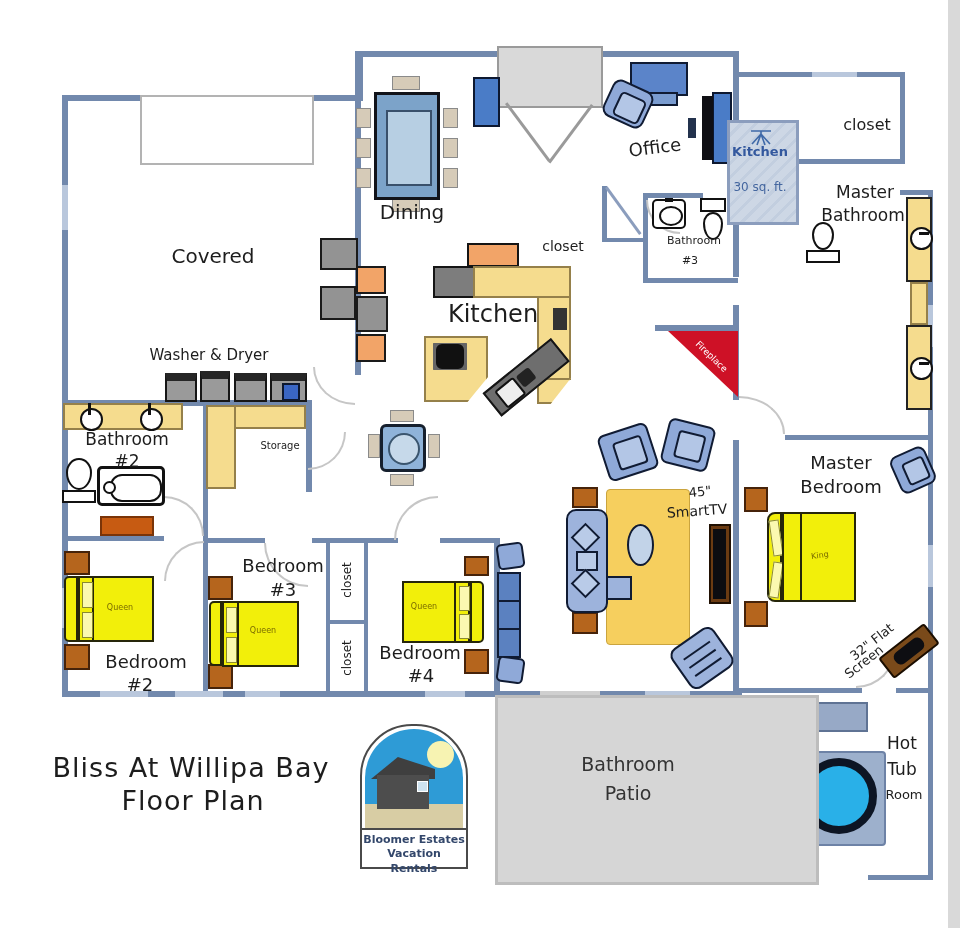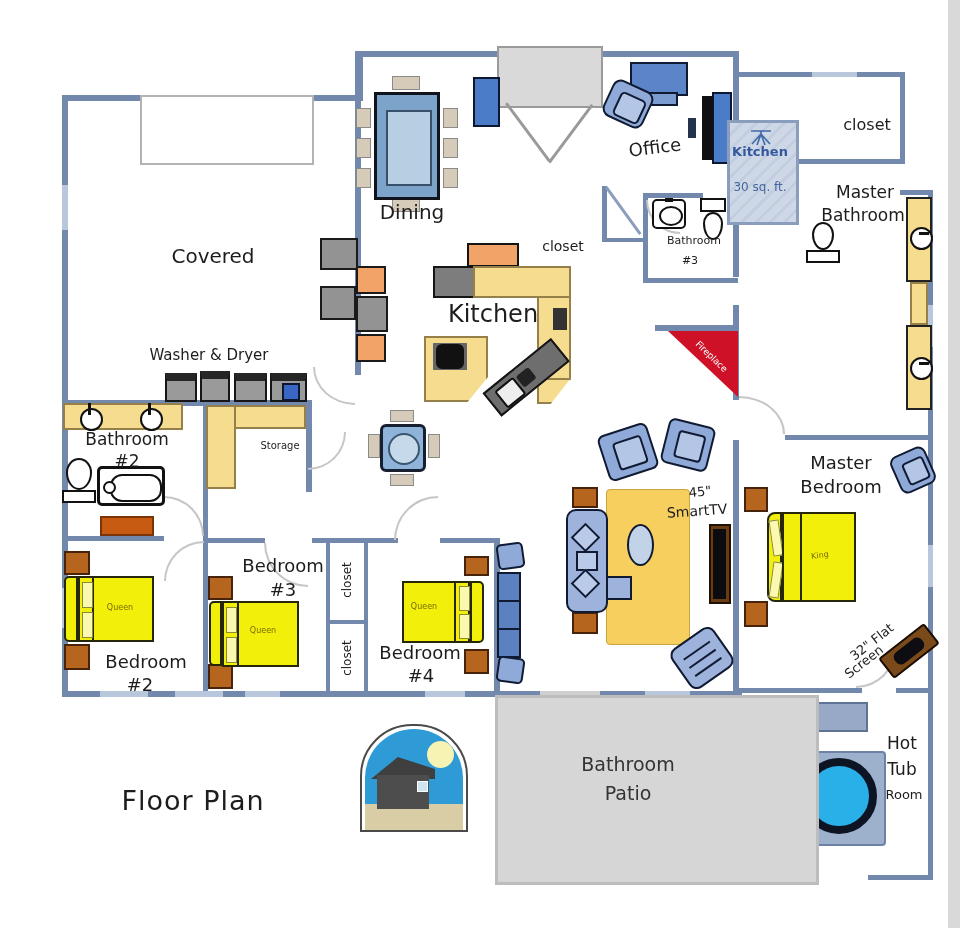--- a/index.html
+++ b/index.html
@@ -284,20 +284,24 @@
   <div style="position:absolute;left:360px;top:724px;width:106px;height:138px">
     <div style="position:absolute;left:0;top:0;width:104px;height:104px;background:#fff;border:2px solid #4a4a4a;border-radius:52px 52px 0 0;overflow:hidden">
       <div style="position:absolute;left:3px;top:3px;right:3px;bottom:0;background:#2e9bd6;border-radius:49px 49px 0 0;overflow:hidden">
         <div style="position:absolute;left:0;bottom:0;width:100%;height:26px;background:#d8cda4"></div>
         <div style="position:absolute;left:62px;top:12px;width:27px;height:27px;background:#f7f3b2;border-radius:50%"></div>
         <div style="position:absolute;left:6px;top:28px;width:64px;height:22px;background:#3f3f3f;clip-path:polygon(0 100%,42% 0,100% 55%,100% 100%)"></div>
         <div style="position:absolute;left:12px;top:46px;width:52px;height:34px;background:#4d4d4d"></div>
         <div style="position:absolute;left:52px;top:52px;width:9px;height:9px;background:#cfe3f0;border:1px solid #fff"></div>
       </div>
     </div>
+    <div style="position:absolute;left:0;top:104px;width:104px;height:34px;background:#fff;border:2px solid #4a4a4a;text-align:center;font-weight:bold;font-size:11px;line-height:1.3;color:#33476b;padding-top:3px">
+      <div>Bloomer Estates</div>
+      <div>Vacation Rentals</div>
+    </div>
   </div>
 
   <div class="lbl" style="left:213px;top:256px;font-size:20px">Covered</div>
   <div class="lbl" style="left:412px;top:212px;font-size:20px">Dining</div>
   <div class="lbl" style="left:493px;top:315px;font-size:24px">Kitchen</div>
   <div class="lbl" style="left:655px;top:148px;font-size:18px;transform:translate(-50%,-50%) rotate(-7deg)">Office</div>
   <div class="lbl" style="left:867px;top:125px;font-size:16px">closet</div>
   <div class="lbl" style="left:760px;top:152px;font-size:13px;font-weight:bold;color:#33589e">Kitchen</div>
   <div class="lbl" style="left:760px;top:187px;font-size:12px;color:#44669f">30 sq. ft.</div>
   <div class="lbl" style="left:865px;top:193px;font-size:17px">Master</div>
@@ -326,16 +330,17 @@
   <div class="lbl" style="left:864px;top:662px;font-size:13px;transform:translate(-50%,-50%) rotate(-38deg)">Screen</div>
   <div class="lbl" style="left:120px;top:608px;font-size:8px;color:#7a6c00">Queen</div>
   <div class="lbl" style="left:263px;top:631px;font-size:8px;color:#7a6c00">Queen</div>
   <div class="lbl" style="left:424px;top:607px;font-size:8px;color:#7a6c00">Queen</div>
   <div class="lbl" style="left:820px;top:556px;font-size:8px;color:#7a6c00;transform:translate(-50%,-50%) rotate(-8deg)">King</div>
   <div class="lbl" style="left:628px;top:765px;font-size:19px;color:#333">Bathroom</div>
   <div class="lbl" style="left:628px;top:794px;font-size:19px;color:#333">Patio</div>
   <div class="lbl" style="left:902px;top:744px;font-size:17px">Hot</div>
   <div class="lbl" style="left:902px;top:770px;font-size:17px">Tub</div>
   <div class="lbl" style="left:904px;top:795px;font-size:13px">Room</div>
+  <div class="lbl" style="left:191px;top:768px;font-size:27px;letter-spacing:1px">Bliss At Willipa Bay</div>
   <div class="lbl" style="left:193px;top:801px;font-size:27px;letter-spacing:1px">Floor Plan</div>
 
   <div style="position:absolute;left:948px;top:0;width:12px;height:928px;background:#d9d9d9"></div>
 </div>
 
 </body></html>

